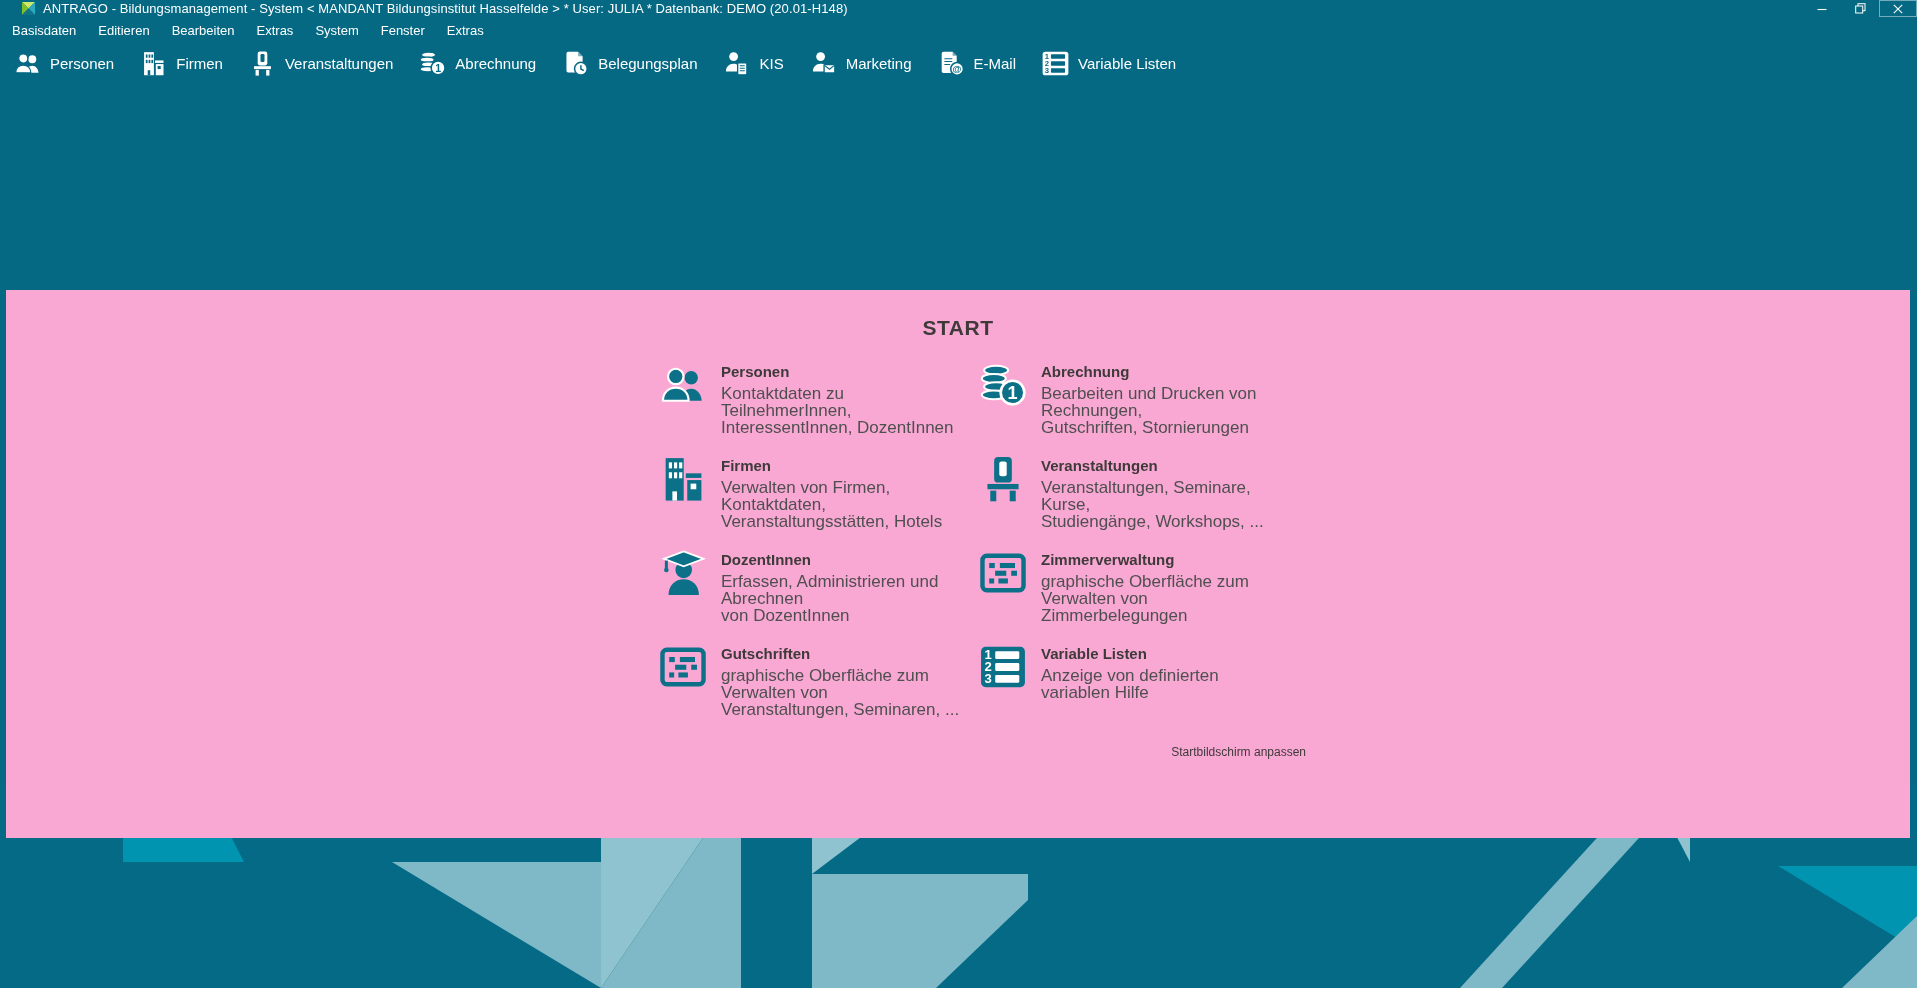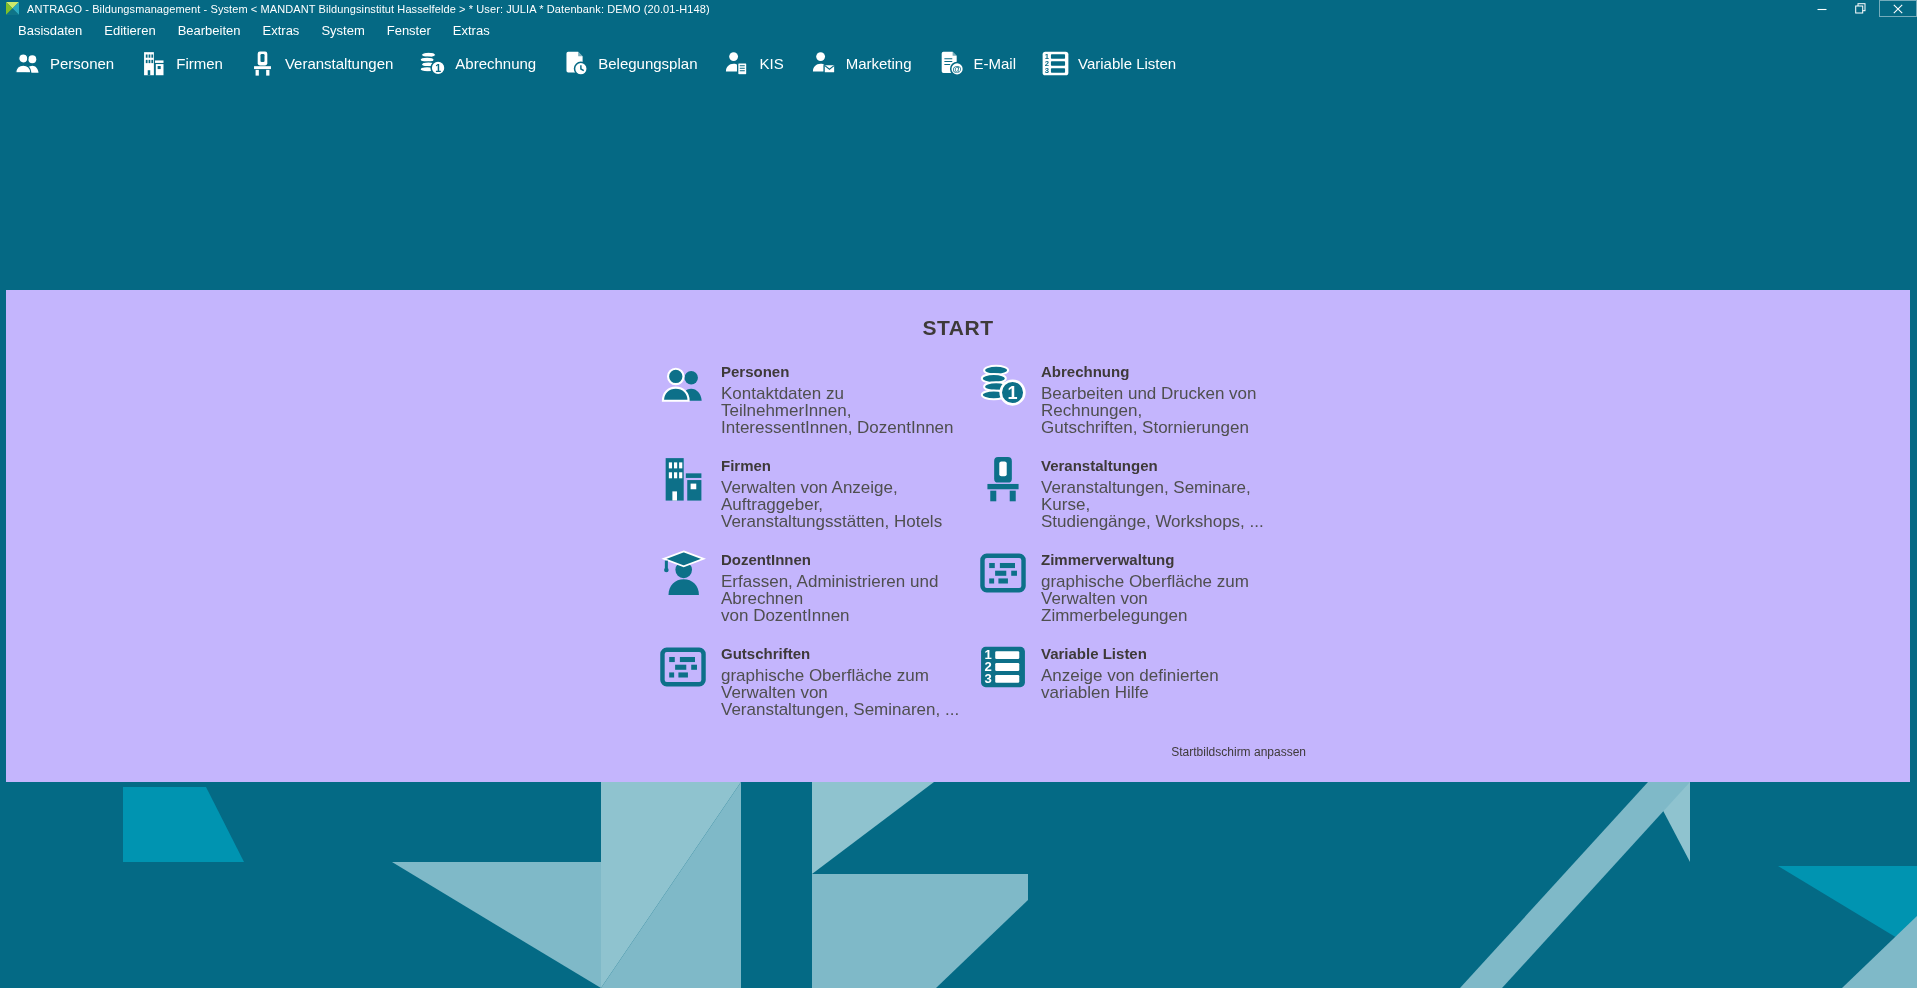--- a/index.html
+++ b/index.html
@@ -5,38 +5,38 @@
   * { margin:0; padding:0; box-sizing:border-box; }
   html,body { width:1917px; height:988px; overflow:hidden; }
   body {
     font-family:"Liberation Sans", sans-serif;
     background:#056984;
     color:#fff;
     cursor:default;
     position:relative;
   }
   
-  .titlebar { height:17px; display:flex; align-items:center; padding-left:6px; font-size:11px; color:#fff; }
+  .titlebar { height:17px; display:flex; align-items:center; padding-left:22px; font-size:13px; color:#fff; }
   .app-icon { width:13px; height:13px; margin-right:8px; display:inline-flex; }
   .title-text { white-space:nowrap; letter-spacing:.1px; }
   .win-controls { margin-left:auto; display:flex; height:100%; }
   .win-btn { width:38px; height:100%; background:transparent; border:none; display:flex; align-items:center; justify-content:center; cursor:pointer; }
   .win-btn.close { border:1px solid rgba(255,255,255,.45); }
   
-  .menubar { height:26px; display:flex; align-items:center; padding-left:7px; }
+  .menubar { height:26px; display:flex; align-items:center; padding-left:1px; }
   .menu-item { font-size:13px; padding:4px 11px; cursor:pointer; }
   
   .toolbar { height:40px; display:flex; align-items:center; padding-left:1px; --hole:#056984; }
   .tool-item { display:flex; align-items:center; gap:9px; padding:0 13px; height:100%; cursor:pointer; color:#fff; }
   .tool-item .icon { display:inline-flex; align-items:center; }
   .tool-item .icon svg { width:27px; height:25px; }
   .tool-item .label { font-size:15px; }
   
   .content { position:relative; height:905px; }
-  .start-panel { position:absolute; left:6px; right:7px; top:207px; height:492px; background:#c4b5fd; color:#3E3A39; z-index:2; }
+  .start-panel { position:absolute; left:6px; right:7px; top:207px; height:548px; background:#f9a8d4; color:#3E3A39; z-index:2; }
   .start-heading { text-align:center; margin-top:26px; font-size:21px; font-weight:bold; letter-spacing:.5px; color:#3E3A39; }
   .tiles { width:640px; margin:22px auto 0; position:relative; left:20px;
            display:grid; grid-template-columns:320px 320px; grid-auto-rows:64px; row-gap:30px; --hole:#fff; }
   .tile { display:flex; gap:13px; cursor:pointer; color:#0D7089; }
   .tile .icon { width:50px; height:50px; flex:0 0 50px; display:flex; align-items:flex-start; justify-content:center; }
   .tile .icon svg { width:46px; height:46px; }
   .tile-text { padding-top:1px; }
   .tile-title { font-size:15px; font-weight:bold; color:#3E3A39; margin-bottom:5px; }
   .tile-desc  { font-size:17px; line-height:17px; color:#4F4F4F; }
   .panel-footer { width:640px; margin:34px auto 0; position:relative; left:28px; text-align:right; }
@@ -272,21 +272,21 @@
                   <rect x="10.8" y="9.2" width="1.8" height="3.4"></rect>
                   <rect x="7" y="20" width="2.6" height="5.2"></rect>
                 </g>
                 <rect x="14.6" y="9.8" width="8.8" height="2.6" fill="currentColor"></rect>
                 <rect x="15.4" y="13.6" width="8" height="11.6" fill="currentColor"></rect>
                 <rect x="17.3" y="15.6" width="3.2" height="3.2" class="hole"></rect>
               </svg>
             </span>
             <div class="tile-text">
               <div class="tile-title">Firmen</div>
-              <div class="tile-desc">Verwalten von Anzeige, Auftraggeber,</div>
+              <div class="tile-desc">Verwalten von Firmen, Kontaktdaten,</div>
               <div class="tile-desc">Veranstaltungsstätten, Hotels</div>
             </div>
           </div>
           <div class="tile">
             <span class="icon">
               <svg viewBox="0 0 24 26">
                 <rect x="7" y="0.6" width="10" height="14.4" rx="2.2" fill="currentColor"></rect>
                 <rect x="9.9" y="3.1" width="4.2" height="8.4" rx="1.2" class="hole"></rect>
                 <rect x="3.2" y="15.8" width="17.6" height="3" fill="currentColor"></rect>
                 <rect x="4.8" y="19.6" width="3.4" height="6" fill="currentColor"></rect>

